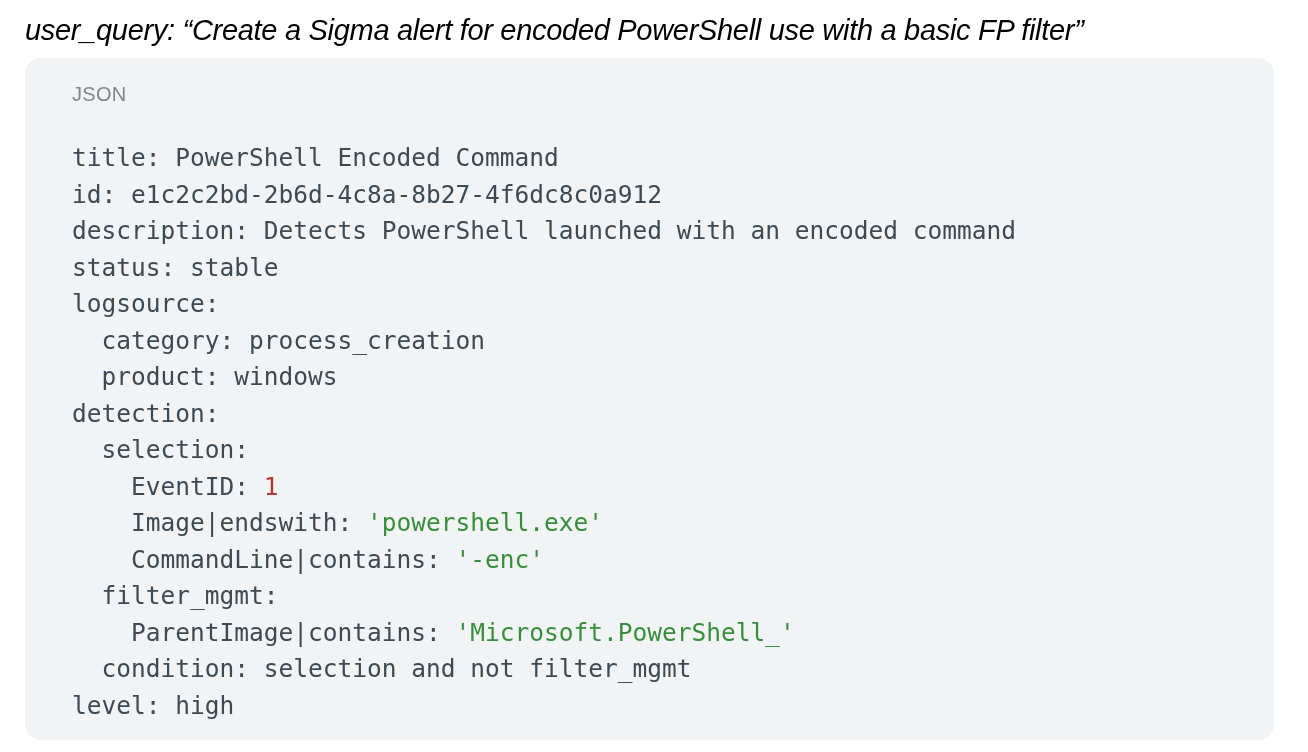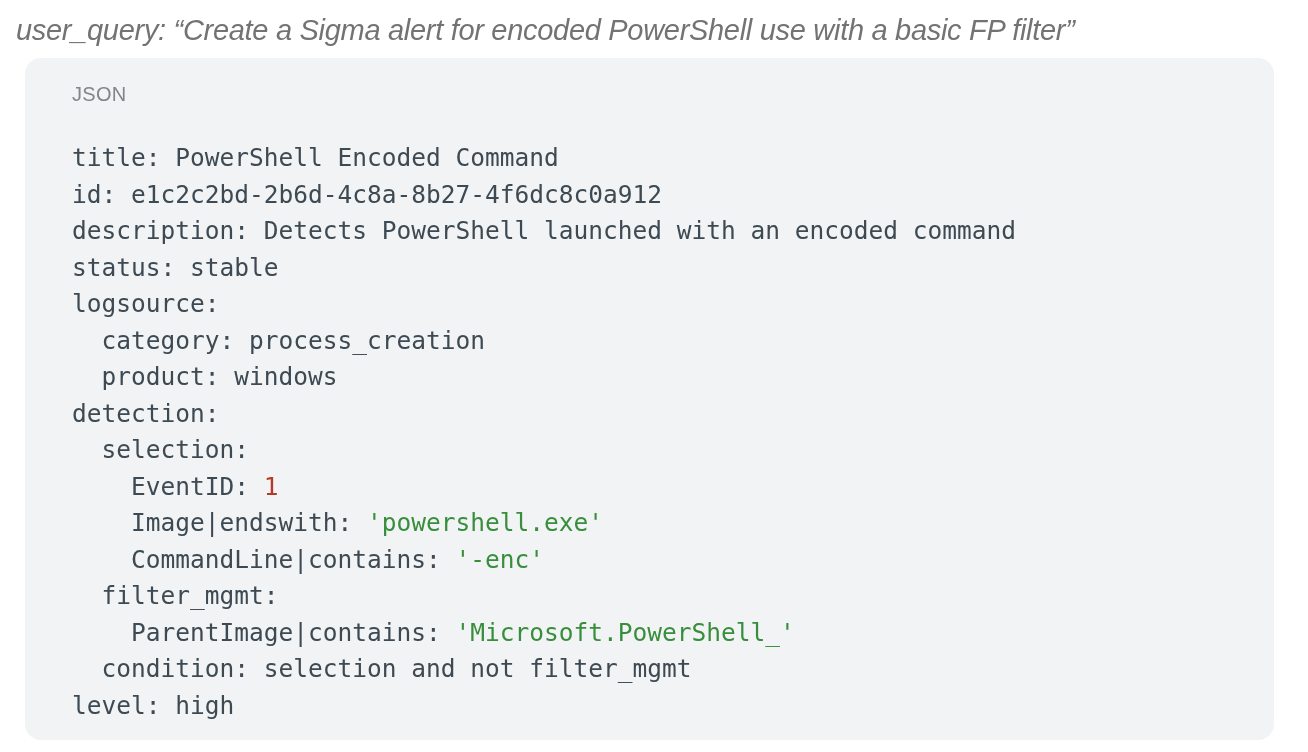--- a/index.html
+++ b/index.html
@@ -4,25 +4,25 @@
 <style>
   * { margin: 0; padding: 0; box-sizing: border-box; }
   html, body {
     width: 1308px;
     height: 752px;
     background: #ffffff;
     overflow: hidden;
     font-family: "Liberation Sans", sans-serif;
   }
   .user-query {
-    margin: 13px 25px 0 16px;
+    margin: 13px 25px 0 25px;
     font-style: italic;
     font-size: 29px;
     line-height: 34px;
-    color: #737373;
+    color: #000000;
     letter-spacing: -0.3px;
     white-space: nowrap;
   }
   .code-card {
     margin: 11px 34px 0 25px;
     height: 682px;
     background: var(--code-bg, #f1f3f4);
     border-radius: 16px;
     padding: 25px 40px 30px 47px;
     overflow: hidden;

